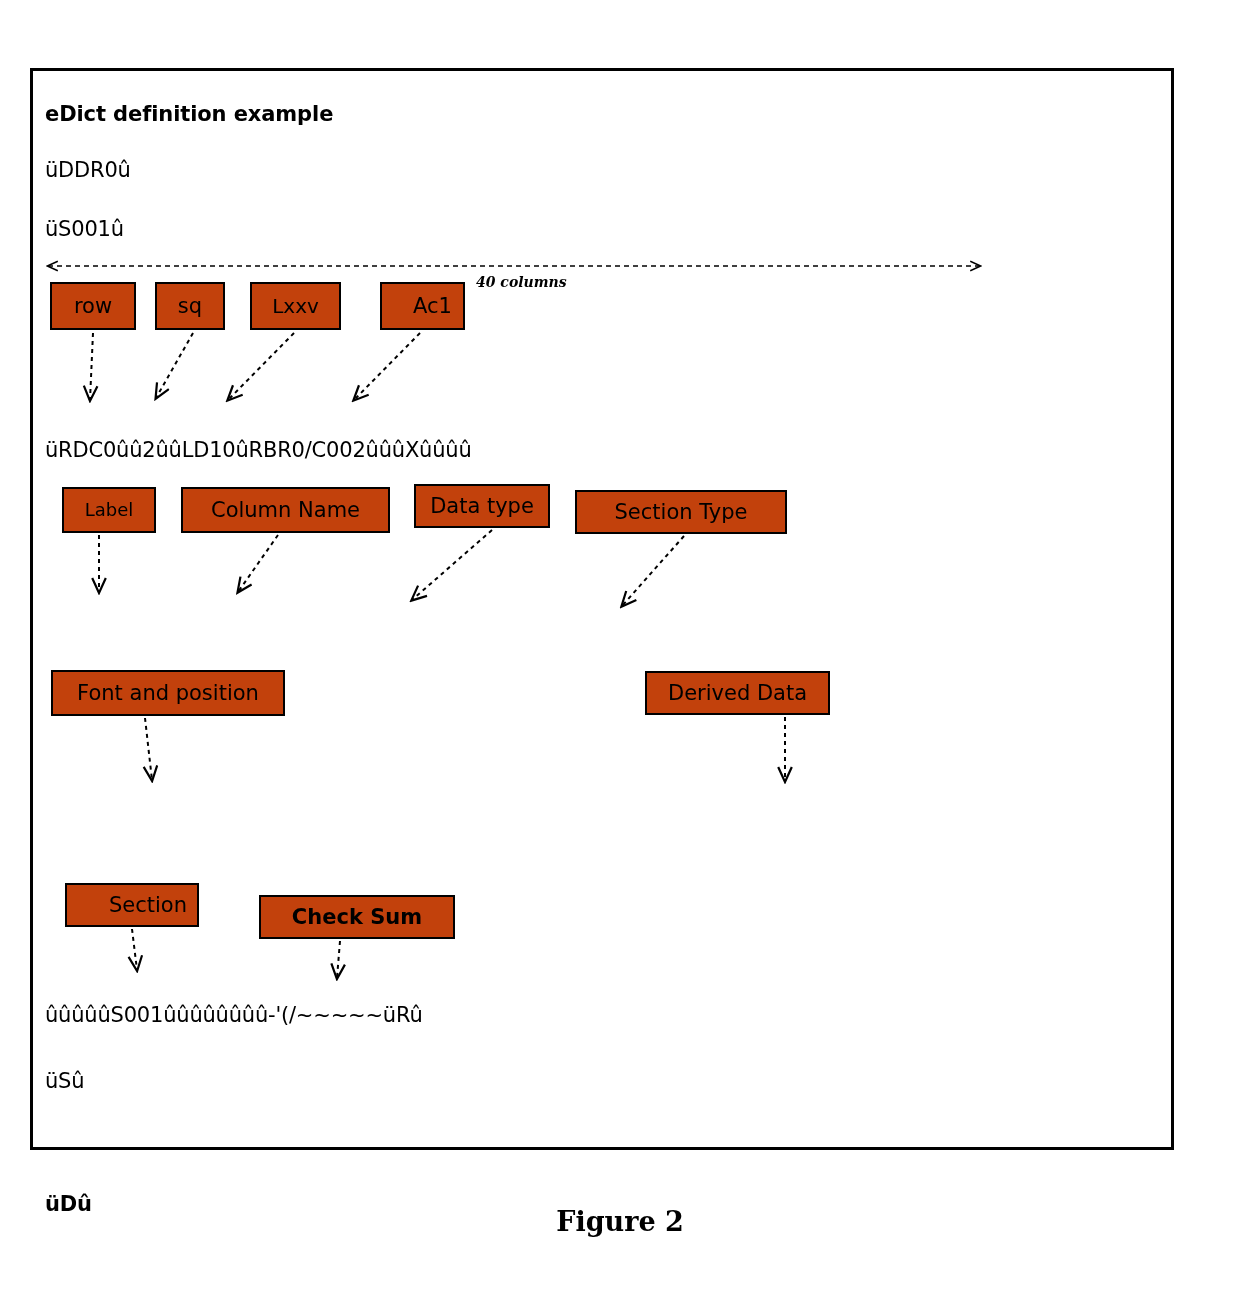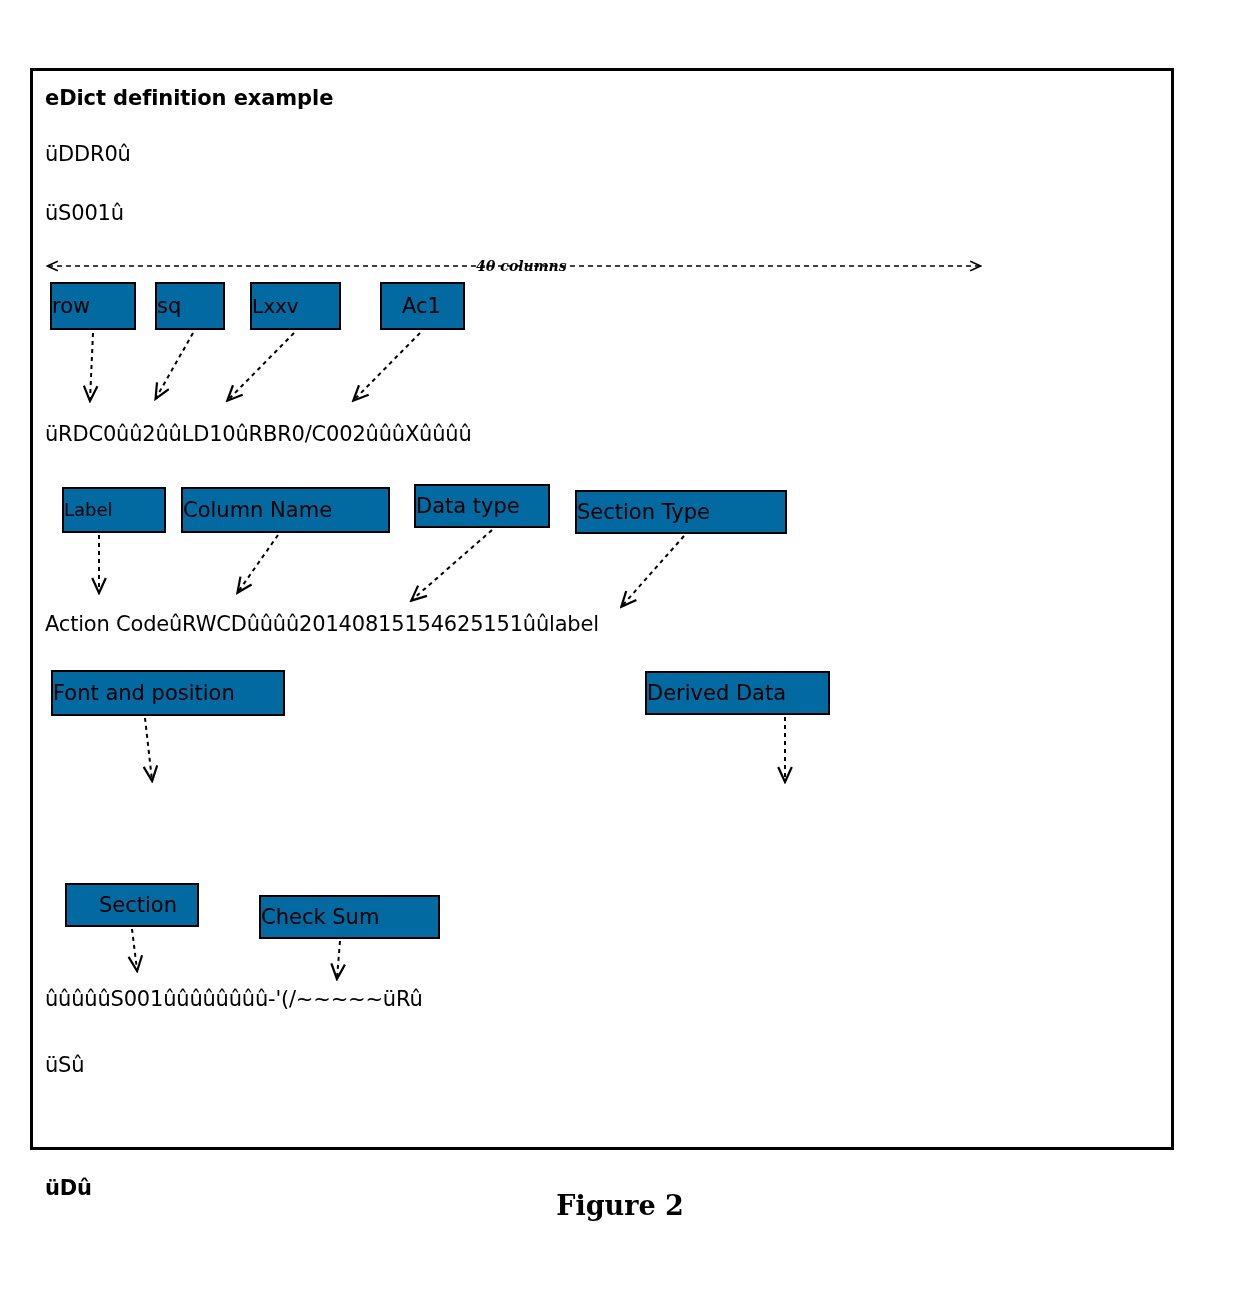--- a/index.html
+++ b/index.html
@@ -32,42 +32,44 @@
     height: 1082px;
     border: 3px solid #000000;
     box-sizing: border-box;
     background: #ffffff;
   }
 
   .txt {
     position: absolute;
     white-space: pre;
     line-height: 1;
+    margin-top: 16px;
   }
 
   #fig-title {
     left: 45px;
     top: 88px;
     font-size: 21px;
     font-weight: bold;
     letter-spacing: -0.1px;
   }
 
   .data-line {
     font-size: 21px;
     letter-spacing: -0.2px;
   }
 
   .box {
     position: absolute;
     border: 2px solid #000000;
     box-sizing: border-box;
-    background: #0369a1;
+    background: #c2410c;
     display: flex;
     align-items: center;
+    justify-content: center;
     text-align: center;
   }
   .box span {
     display: block;
     line-height: 1;
   }
 
   #svg-overlay {
     position: absolute;
     left: 0; top: 0;
@@ -105,21 +107,20 @@
   <div id="figure-frame"></div>
 
   <div class="txt" id="fig-title">eDict definition example</div>
 
   <div class="txt data-line" style="left:45px; top:144px;">üDDR0û</div>
 
   <div class="txt data-line" style="left:45px; top:203px;">üS001û</div>
 
   <div class="txt data-line" style="left:45px; top:424px;">üRDC0ûû2ûûLD10ûRBR0/C002ûûûXûûûû</div>
 
-  <div class="txt data-line" style="left:45px; top:614px;">Action CodeûRWCDûûûû20140815154625151ûûlabel</div>
 
 
   <div class="txt data-line" style="left:45px; top:989px;">ûûûûûS001ûûûûûûûû-'(/~~~~~üRû</div>
 
   <div class="txt data-line" style="left:45px; top:1055px;">üSû</div>
 
   <div class="txt data-line" style="left:45px; top:1178px;font-weight:bold;">üDû</div>
 
   <div class="txt" id="columns-label">40 columns</div>
 
@@ -132,21 +133,21 @@
   </div>
 
   <div class="box" style="left:250px; top:282px; width:91px; height:48px;">
     <span style="font-size:20px;">Lxxv</span>
   </div>
 
   <div class="box" style="left:380px; top:282px; width:85px; height:48px;">
     <span style="font-size:21px;margin-left:20px;">Ac1</span>
   </div>
 
-  <div class="box" style="left:62px; top:487px; width:104px; height:46px;">
+  <div class="box" style="left:62px; top:487px; width:94px; height:46px;">
     <span style="font-size:18px;">Label</span>
   </div>
 
   <div class="box" style="left:181px; top:487px; width:209px; height:46px;">
     <span style="font-size:21px;">Column Name</span>
   </div>
 
   <div class="box" style="left:414px; top:484px; width:136px; height:44px;">
     <span style="font-size:21px;">Data type</span>
   </div>
@@ -160,21 +161,21 @@
   </div>
 
   <div class="box" style="left:645px; top:671px; width:185px; height:44px;">
     <span style="font-size:21px;">Derived Data</span>
   </div>
 
   <div class="box" style="left:65px; top:883px; width:134px; height:44px;padding-left:32px;">
     <span style="font-size:21px;">Section</span>
   </div>
 
-  <div class="box" style="left:259px; top:895px; width:181px; height:44px;">
+  <div class="box" style="left:259px; top:895px; width:196px; height:44px;font-weight:bold;">
     <span style="font-size:21px;">Check Sum</span>
   </div>
 
   <div class="txt" id="figure-caption">Figure 2</div>
 
   <svg id="svg-overlay" viewBox="0 0 1240 1289">
     <defs>
       <marker id="ah" markerWidth="9" markerHeight="9" refX="7.5" refY="4" orient="auto" markerUnits="strokeWidth">
         <path d="M0.5,0.6 L8,4 L0.5,7.4" fill="none" stroke="#000" stroke-width="1.1"></path>
       </marker>

